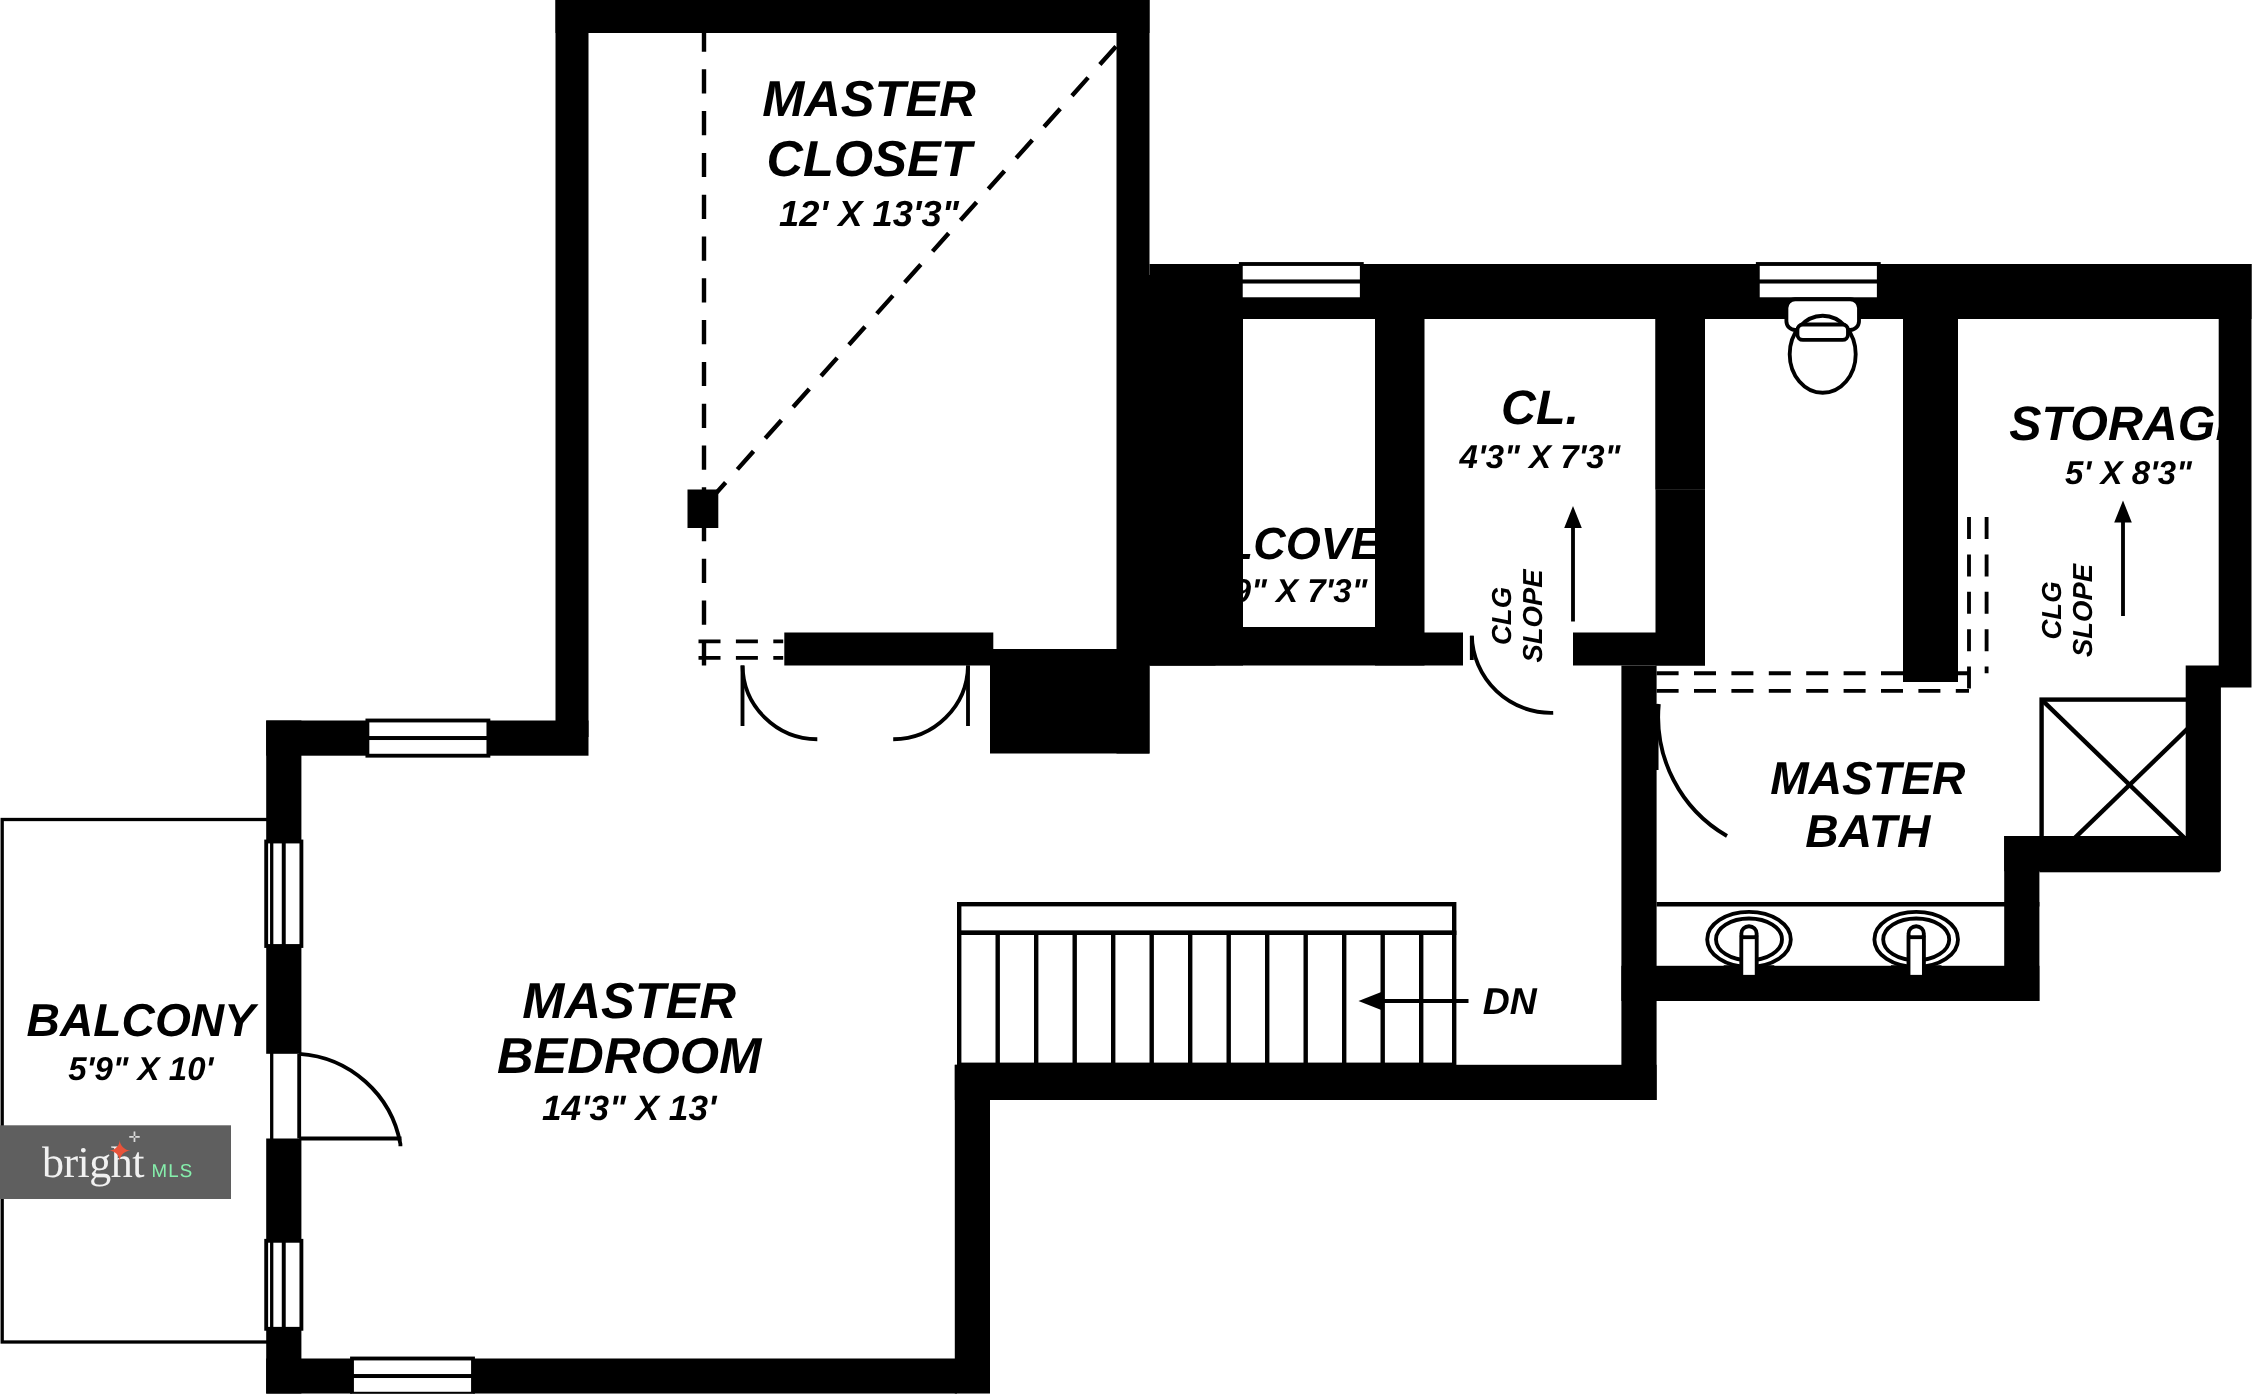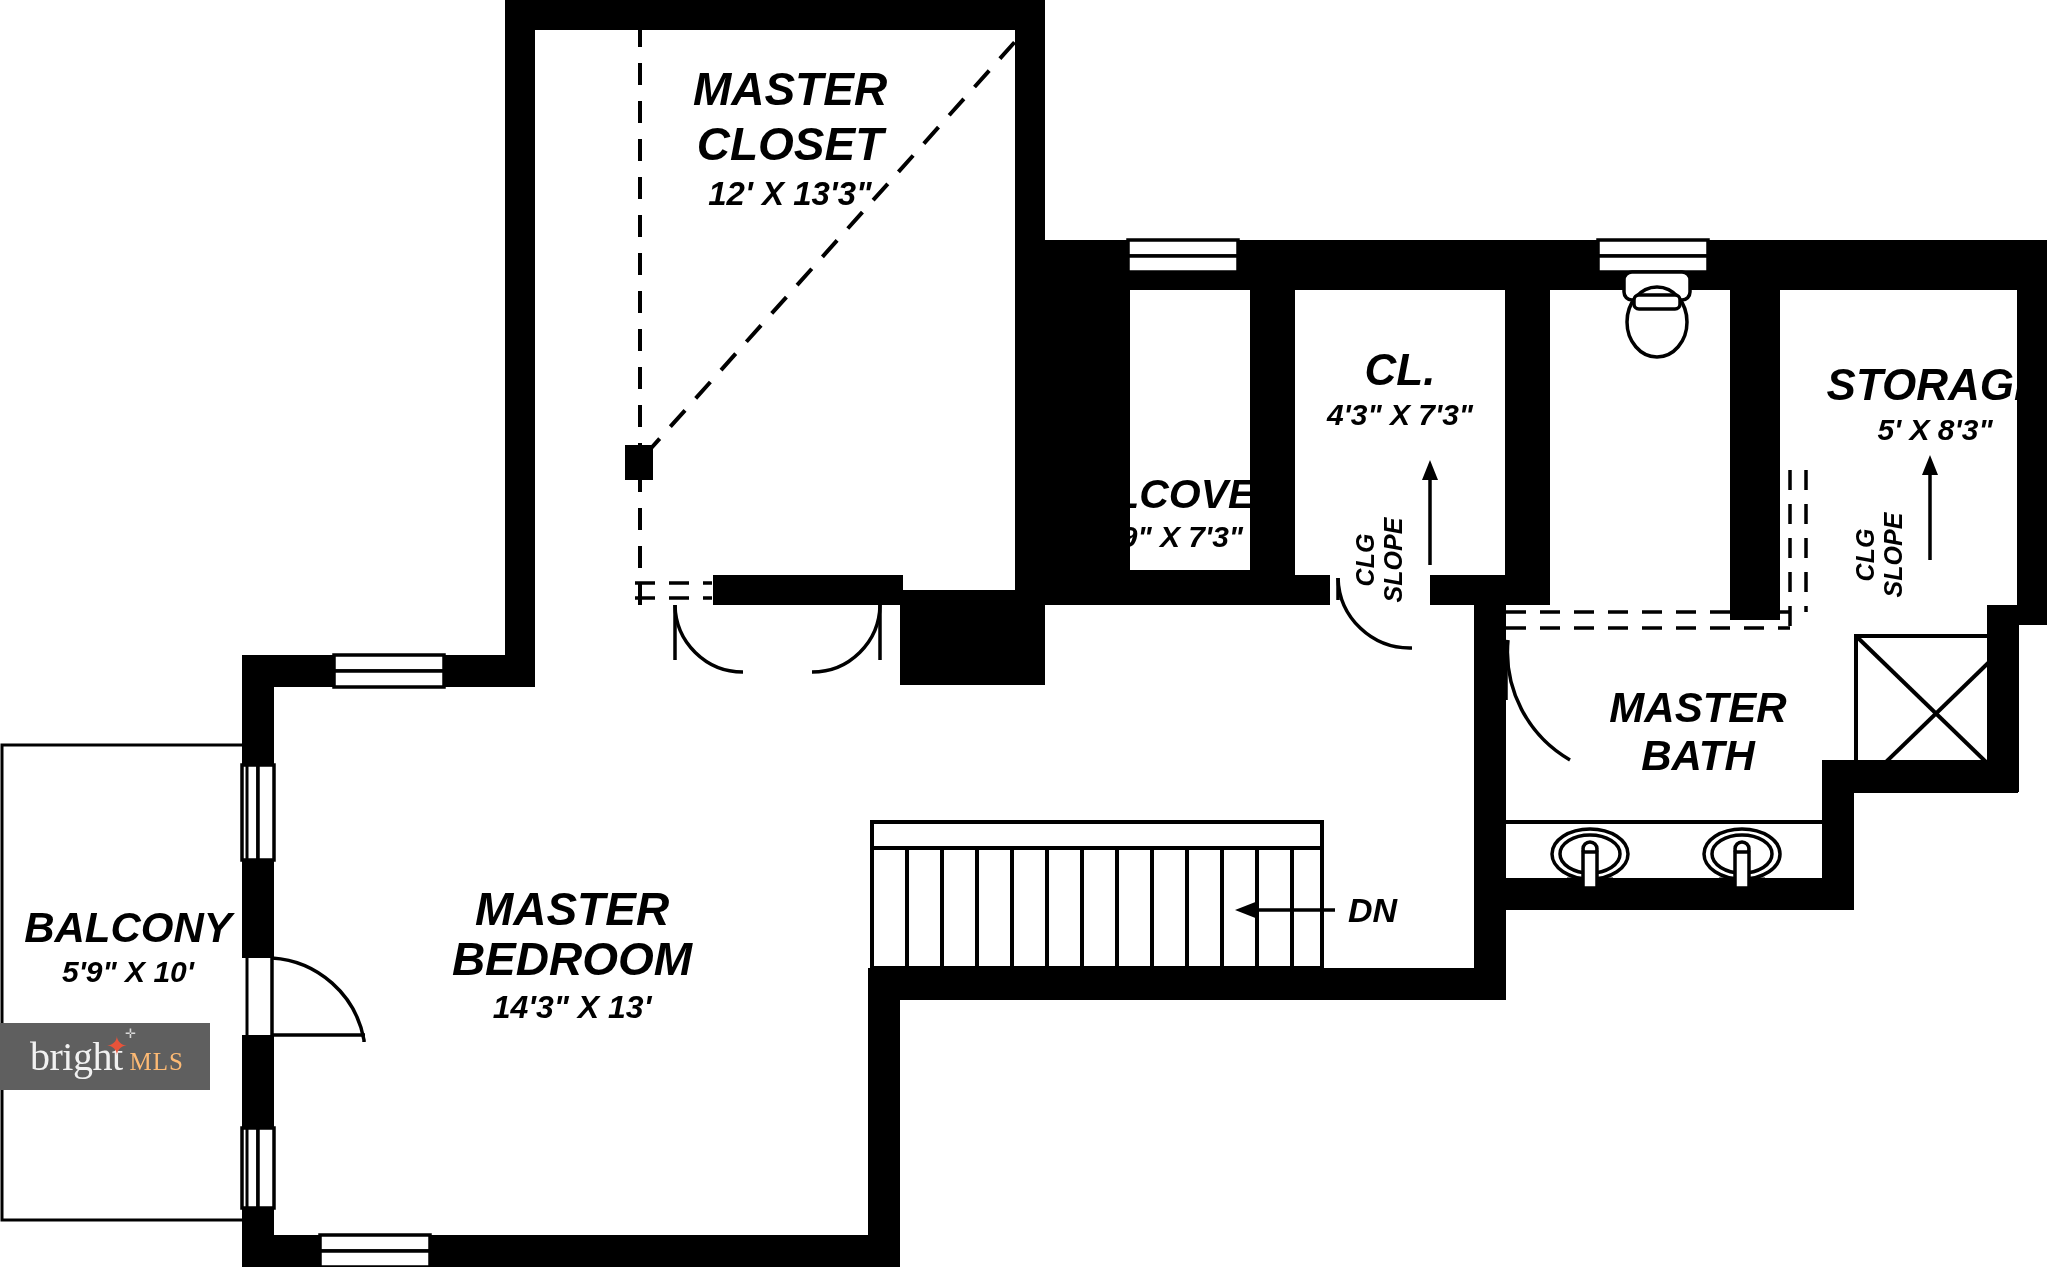--- a/index.html
+++ b/index.html
@@ -81,23 +81,23 @@
     padding-left: 4px;
   }
   #wm-bright {
     font-family: "Liberation Serif", serif;
     font-size: 40px;
     color: #f1f1f1;
     letter-spacing: -0.5px;
     line-height: 1;
   }
   #wm-mls {
-    font-family: Liberation Serif, serif;
-    font-size: 25px;
-    color: #fdba74;
+    font-family: Liberation Sans, sans-serif;
+    font-size: 17px;
+    color: #86efac;
     letter-spacing: 1px;
     margin-left: 7px;
     line-height: 1;
   }
   #wm-star {
     position: absolute;
     right: 56px;
     top: -2px;
     width: 22px;
     height: 22px;

